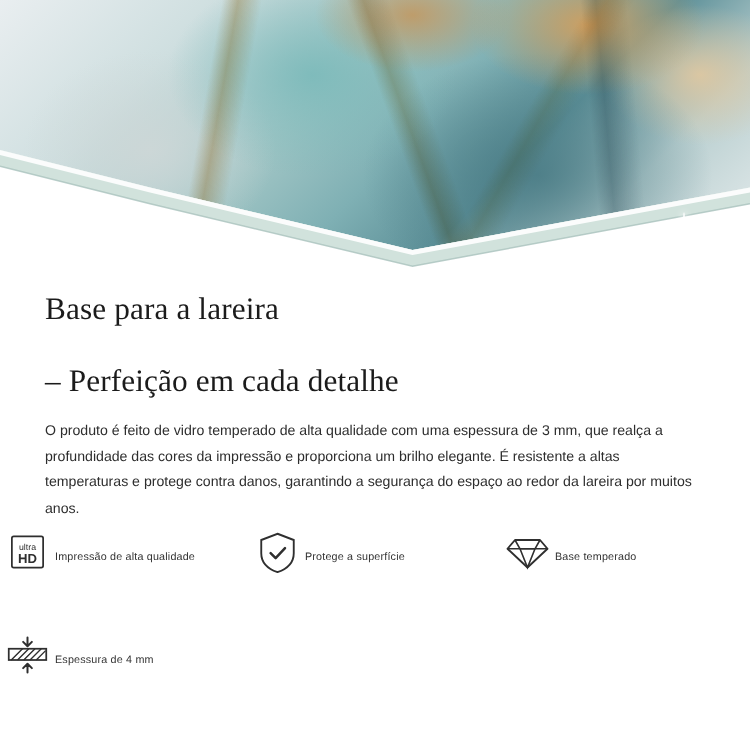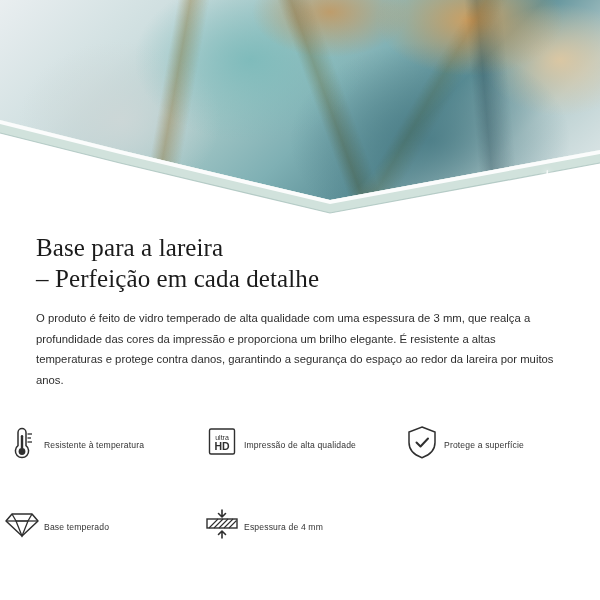--- a/index.html
+++ b/index.html
@@ -99,21 +99,21 @@
   .headline {
     margin: 0;
     padding: 14px 36px 0 36px;
     font-family: "Liberation Serif", serif;
     font-size: 25px;
     line-height: 31px;
     font-weight: 400;
     color: #1b1b1b;
     letter-spacing: 0.1px;
   }
-  .headline .line2 { display: block; }
+  .headline .line2 { display: block; margin-top: 27px; }
   .paragraph {
     margin: 0;
     padding: 14px 36px 0 36px;
     font-size: 11.3px;
     line-height: 20.5px;
     color: #2d2d2d;
     font-family: "Liberation Sans", sans-serif;
   }
 
   
@@ -179,33 +179,20 @@
   <div class="content">
     <h1 class="headline">
       <span>Base para a lareira</span>
       <span class="line2">– Perfeição em cada detalhe</span>
     </h1>
     <p class="paragraph">O produto é feito de vidro temperado de alta qualidade com uma espessura de 3 mm, que realça a profundidade das cores da impressão e proporciona um brilho elegante. É resistente a altas temperaturas e protege contra danos, garantindo a segurança do espaço ao redor da lareira por muitos anos.</p>
   </div>
 
   <div class="features">
 
-    <div class="feature">
-      <span class="feature-icon">
-        <svg width="34" height="38" viewBox="0 0 34 38">
-          <path d="M17 5.5a4 4 0 0 1 4 4v13.2a6.6 6.6 0 1 1-8 0V9.5a4 4 0 0 1 4-4z" fill="none" stroke="#2f2f2f" stroke-width="1.5"></path>
-          <circle cx="17" cy="28.5" r="3.4" fill="#2f2f2f"></circle>
-          <rect x="15.8" y="12" width="2.4" height="14" rx="1.2" fill="#2f2f2f"></rect>
-          <line x1="22.5" y1="11" x2="27" y2="11" stroke="#2f2f2f" stroke-width="1.3"></line>
-          <line x1="22.5" y1="15" x2="26" y2="15" stroke="#2f2f2f" stroke-width="1.3"></line>
-          <line x1="22.5" y1="19" x2="27" y2="19" stroke="#2f2f2f" stroke-width="1.3"></line>
-        </svg>
-      </span>
-      <span class="feature-label">Resistente à temperatura</span>
-    </div>
 
     <div class="feature">
       <span class="feature-icon">
         <svg width="38" height="36" viewBox="0 0 38 36">
           <rect x="6.5" y="5" width="25" height="25" rx="1.5" fill="none" stroke="#2f2f2f" stroke-width="1.4"></rect>
           <text x="19" y="16" text-anchor="middle" font-family="Liberation Sans, sans-serif" font-size="7" fill="#2f2f2f">ultra</text>
           <text x="19" y="26" text-anchor="middle" font-family="Liberation Sans, sans-serif" font-size="10.5" font-weight="bold" fill="#2f2f2f">HD</text>
         </svg>
       </span>
       <span class="feature-label">Impressão de alta qualidade</span>

